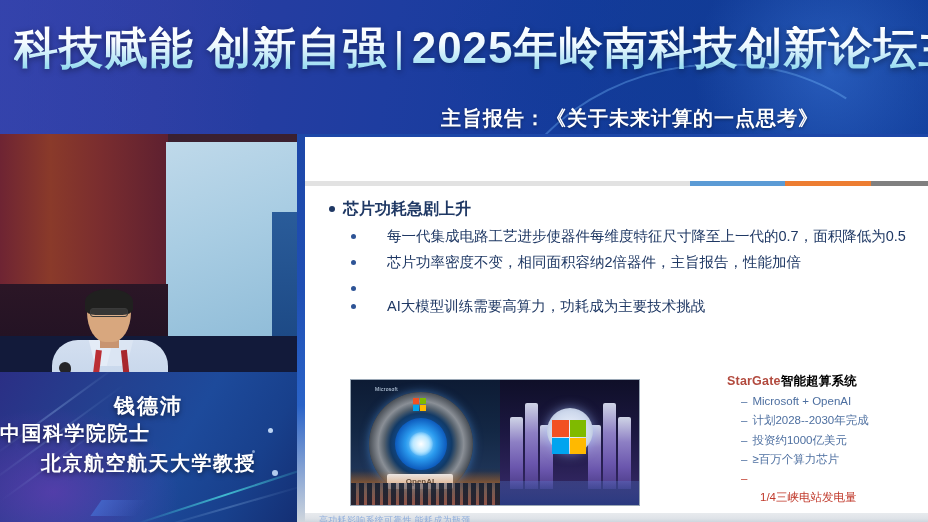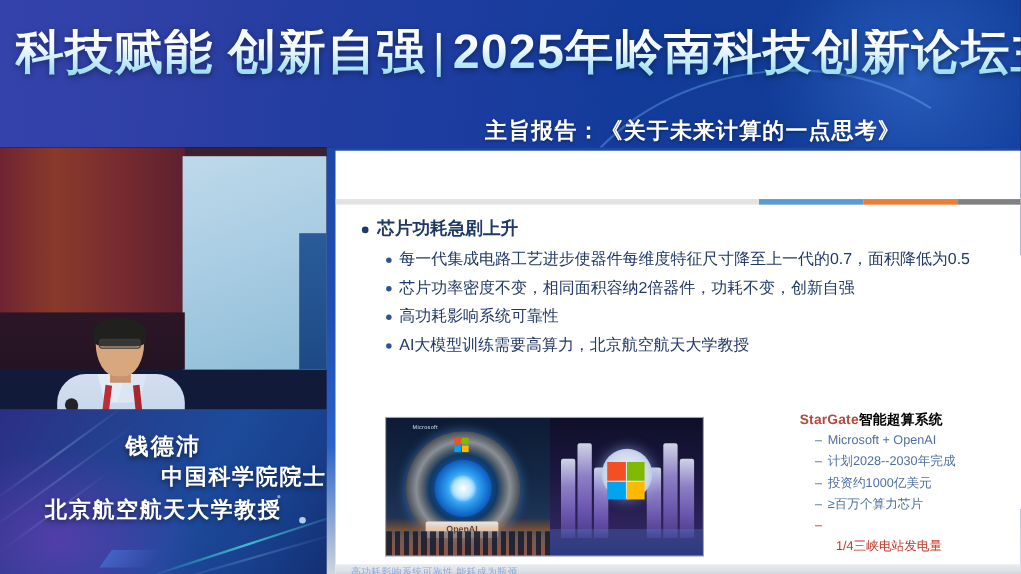--- a/index.html
+++ b/index.html
@@ -135,21 +135,21 @@
   .lt-tri{ position:absolute; left:96px; top:128px; width:46px; height:16px;
     background:linear-gradient(90deg,rgba(70,120,220,.6),rgba(70,120,220,0));
     transform:skewX(-35deg); }
 
   #speaker-name{
     position:absolute; left:0; top:392px; width:297px; text-align:center;
     font-size:21px; font-weight:bold; color:#ffffff; letter-spacing:2px;
     text-shadow:0 2px 5px rgba(0,0,0,.5);
   }
   #speaker-title1{
-    position:absolute; left:0; top:420px; width:297px; text-align:right;
+    position:absolute; left:0; top:420px; width:297px; text-align:left;
     font-size:20px; font-weight:bold; color:#ffffff; letter-spacing:1.5px;
     text-shadow:0 2px 5px rgba(0,0,0,.5);
   }
   #speaker-title2{
     position:absolute; left:0; top:450px; width:297px; text-align:center;
     font-size:20px; font-weight:bold; color:#ffffff; letter-spacing:1.5px;
     text-shadow:0 2px 5px rgba(0,0,0,.5);
   }
 
   
@@ -180,21 +180,21 @@
   .acc-gray{ width:24%; background:#808080; }
 
   .bullets{ position:absolute; left:24px; top:60px; width:600px; }
   .b1{ display:flex; align-items:flex-start; margin:0 0 6px 0; }
   .b1 .dot{ width:6px; height:6px; border-radius:50%; background:#1f3864;
             margin:9px 8px 0 0; flex:none; }
   .b1 .txt{ font-size:16px; color:#1f3864; font-weight:bold; line-height:1.45; }
   .b2{ display:flex; align-items:flex-start; margin:0 0 5px 22px; }
   .b2 .dot{ width:5px; height:5px; border-radius:50%; background:#2e5496;
             margin:8px 7px 0 0; flex:none; }
-  .b2 .txt{ font-size:14.5px; color:#1f3864; line-height:1.45; white-space:nowrap; }
+  .b2 .txt{ font-size:14.5px; color:#1f3864; line-height:1.45; white-space:nowrap;margin-left:24px; }
 
   
   #img-row{ position:absolute; left:45px; top:242px; width:290px; height:127px;
             display:flex; border:1px solid #9aa7b5; }
   .ai-img{ position:relative; height:100%; overflow:hidden; }
   .ai-left{ width:150px; background:linear-gradient(180deg,#0d1b34 0%,#132744 40%,#1d3355 70%,#5c3a1e 100%); }
   .ai-right{ width:139px; background:linear-gradient(180deg,#0f0f28 0%,#1b1740 40%,#2a2156 72%,#3a2c6e 100%); }
   .portal-ring{ position:absolute; left:18px; top:12px; width:104px; height:104px;
     border-radius:50%;
     background:radial-gradient(circle at 50% 50%, #0a3d7a 0%, #0d4f9c 28%, #123a66 42%, #55616d 50%, #8a8f96 58%, #4a5058 70%, #2b3038 100%);
@@ -333,29 +333,28 @@
       <div class="b1">
         <span class="dot"></span>
         <span class="txt">芯片功耗急剧上升</span>
       </div>
       <div class="b2">
         <span class="dot"></span>
         <span class="txt">每一代集成电路工艺进步使器件每维度特征尺寸降至上一代的0.7，面积降低为0.5</span>
       </div>
       <div class="b2">
         <span class="dot"></span>
-        <span class="txt">芯片功率密度不变，相同面积容纳2倍器件，功耗不变，创新自强</span>
+        <span class="txt">芯片功率密度不变，相同面积容纳2倍器件，主旨报告，性能加倍</span>
       </div>
       <div class="b2">
         <span class="dot"></span>
-        <span class="txt">高功耗影响系统可靠性</span>
       </div>
       <div class="b2">
         <span class="dot"></span>
-        <span class="txt">AI大模型训练需要高算力，北京航空航天大学教授</span>
+        <span class="txt">AI大模型训练需要高算力，功耗成为主要技术挑战</span>
       </div>
     </div>
 
     <div id="img-row">
       <div class="ai-img ai-left">
         <div class="ms-cap">Microsoft</div>
         <div class="portal-ring"></div>
         <div class="portal-core"></div>
         <div class="portal-swirl"></div>
         <div class="ms-logo ms-small">

